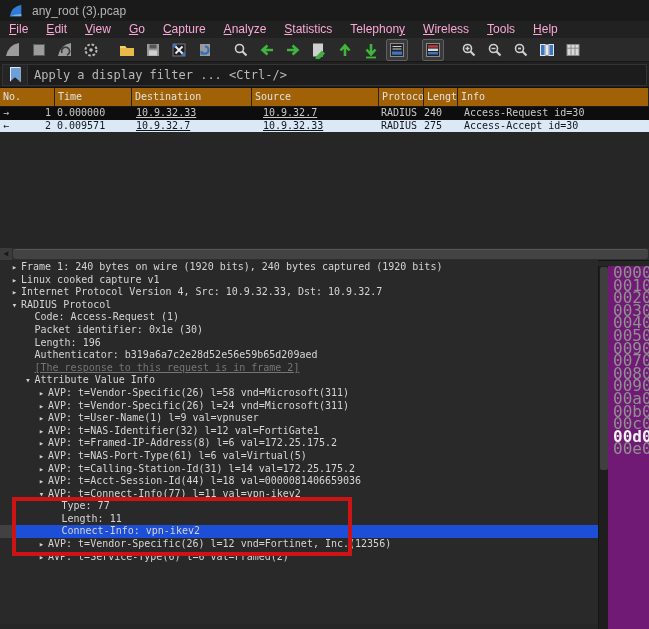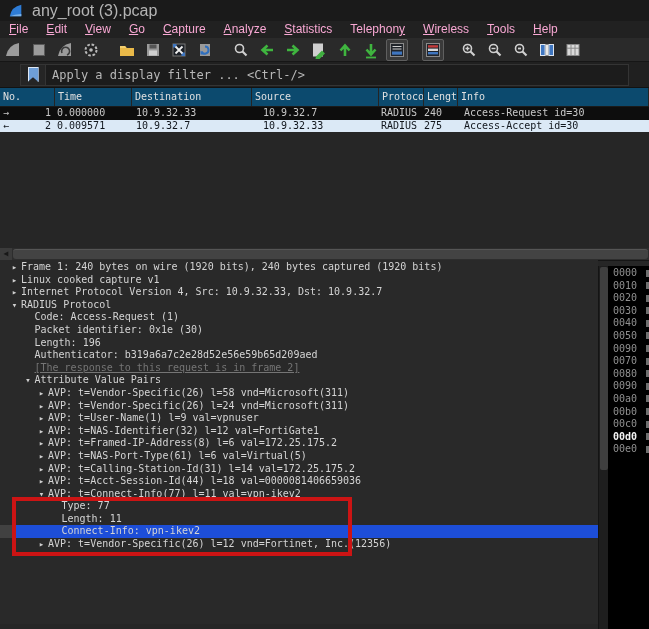--- a/index.html
+++ b/index.html
@@ -4,63 +4,63 @@
 <style>
   html,body{margin:0;padding:0;background:#111;}
   .win{position:relative;width:649px;height:629px;background:#262626;overflow:hidden;
        font-family:"Liberation Sans","DejaVu Sans",sans-serif;}
   .mono{font-family:"DejaVu Sans Mono","Liberation Mono",monospace;}
 
   
   .titlebar{position:absolute;left:0;top:0;width:649px;height:21px;background:#1a1a1a;
             display:flex;align-items:center;border-bottom:1px solid #101010;}
   .titlebar .logo{width:16px;height:16px;margin:0 8px 0 8px;}
-  .titlebar .ttl{color:#b5b5b5;font-size:16px;}
+  .titlebar .ttl{color:#b5b5b5;font-size:12px;}
 
   
   .menubar{position:absolute;left:0;top:21px;width:649px;height:17px;background:#212121;
            display:flex;align-items:center;border-bottom:1px solid #101010;}
   .menu-item{color:#f9a8d4;font-size:12px;padding:0 9px;line-height:17px;cursor:default;}
   .menu-item u{text-decoration:underline;}
 
   
   .toolbar{position:absolute;left:0;top:38px;width:649px;height:24px;background:#2a2a2a;
            display:flex;align-items:center;border-bottom:1px solid #161616;padding-left:2px;box-sizing:border-box;}
   .tbtn{width:22px;height:22px;display:flex;align-items:center;justify-content:center;margin-right:4px;
         border:1px solid transparent;border-radius:2px;box-sizing:border-box;}
   .tbtn.gap{margin-left:10px;}
   .tbtn.pressed{background:#3a3a3a;border:1px solid #5f5f5f;}
   .tbtn svg{display:block;}
 
   
   .filterbar{position:absolute;left:0;top:62px;width:649px;height:26px;background:#202020;
-             border-bottom:1px solid #121212;display:flex;align-items:center;box-sizing:border-box;padding:3px 20px;}
+             border-bottom:1px solid #121212;display:flex;align-items:center;box-sizing:border-box;padding:3px 2px;}
   .fwrap{flex:1;height:20px;background:#1c1c1c;border:1px solid #343434;display:flex;align-items:center;}
   .fbookmark{width:24px;height:100%;display:flex;align-items:center;justify-content:center;
              border-right:1px solid #343434;background:#252525;}
   .bookmark-shape{width:9px;height:13px;background:#6f9fd8;border:1px solid #dfe9f5;
                   clip-path:polygon(0 0,100% 0,100% 100%,50% 68%,0 100%);}
   .ftext{color:#b8b8b8;font-size:12px;padding-left:6px;}
 
   
   .plist{position:absolute;left:0;top:88px;width:649px;height:172px;background:#262626;}
-  .phead{display:flex;height:18px;background:#0c4a6e;border-bottom:1px solid #1a1a1a;align-items:flex-end;}
+  .phead{display:flex;height:18px;background:#a16207;border-bottom:1px solid #1a1a1a;align-items:flex-end;}
   .phead .th{color:#e0e0e0;font-size:10px;line-height:18px;padding-left:3px;
              border-right:1px solid #242424;box-sizing:border-box;overflow:hidden;}
   .prow{display:flex;height:12.5px;font-size:10px;line-height:12.5px;white-space:pre;overflow:hidden;}
   .prow.r0{background:#0d0d0d;color:#c8c8c8;}
   .prow.r1{background:#dbe9f6;color:#11161c;}
   .c-no{width:55px;}.c-time{width:77px;}.c-src{width:127px;}.c-dst{width:120px;}
   .c-proto{width:45px;}.c-len{width:34px;}.c-info{flex:1;}
   .cell{box-sizing:border-box;overflow:hidden;}
   .cell.c-no{display:flex;}
   .cell.c-no .dir{width:18px;text-align:left;padding-left:3px;}
   .cell.c-no .num{flex:1;text-align:right;padding-right:4px;}
   .cell.c-time{padding-left:2px;}
-  .cell.c-src,.cell.c-dst{padding-left:4px;}
+  .cell.c-src,.cell.c-dst{padding-left:4px;text-decoration:underline;}
   .cell.c-proto{padding-left:2px;}
   .cell.c-len{text-align:left;padding-right:3px;}
   .cell.c-info{padding-left:6px;}
 
   
   .hscroll{position:absolute;left:0;bottom:0;width:649px;height:12px;background:#2d2d2d;display:flex;align-items:center;}
   .hs-btn{width:12px;height:12px;background:#3b3b3b;color:#181818;font-size:8px;line-height:12px;text-align:center;}
   .hs-thumb{flex:1;height:10px;margin:0 1px;background:#434343;border-radius:3px;border-top:1px solid #555;box-sizing:border-box;}
 
   
@@ -75,22 +75,22 @@
   .drow .arr{display:inline-block;width:13px;text-align:center;color:#cfcfcf;font-size:9px;}
   .drow.generated .txt{color:#757575;text-decoration:underline;}
   .drow.selected{background:#1d4ed8;}
   .drow.selected::before{content:"";position:absolute;left:0;top:0;width:12px;height:100%;background:#414141;}
 
   
   .vscroll{position:absolute;left:598px;top:266px;width:10px;height:363px;background:#1e1e1e;border-left:1px solid #141414;box-sizing:border-box;}
   .v-thumb{position:absolute;left:1px;top:1px;width:8px;height:203px;background:#3f3f3f;border-radius:2px;}
 
   
-  .hexpane{position:absolute;left:608px;top:266px;width:41px;height:363px;background:#000000;
-           font-size:10px;color:#909090;overflow:hidden;padding-top:1px;}
+  .hexpane{position:absolute;left:608px;top:266px;width:41px;height:363px;background:#701a75;
+           font-size:16px;color:#909090;overflow:hidden;padding-top:1px;}
   .hexrow{height:12.6px;line-height:12.6px;padding-left:5px;white-space:pre;}
   .hexrow.sel{color:#f2f2f2;font-weight:bold;}
   .hexrow::after{content:"";display:inline-block;width:3px;height:7px;background:#6f6f6f;margin-left:9px;vertical-align:middle;}
 
   
   .redbox{position:absolute;left:12px;top:497px;width:340px;height:59px;
           border:4px solid #cc1414;box-sizing:border-box;pointer-events:none;z-index:50;}
 </style>
 </head>
 <body>
@@ -337,34 +337,35 @@
   <div class="details mono" id="details">
       <div class="drow"><span class="arr" style="margin-left: 8px;">▸</span><span class="txt">Frame 1: 240 bytes on wire (1920 bits), 240 bytes captured (1920 bits)</span></div>
       <div class="drow"><span class="arr" style="margin-left: 8px;">▸</span><span class="txt">Linux cooked capture v1</span></div>
       <div class="drow"><span class="arr" style="margin-left: 8px;">▸</span><span class="txt">Internet Protocol Version 4, Src: 10.9.32.33, Dst: 10.9.32.7</span></div>
       <div class="drow"><span class="arr" style="margin-left: 8px;">▾</span><span class="txt">RADIUS Protocol</span></div>
       <div class="drow"><span class="arr" style="margin-left: 21.5px;"></span><span class="txt">Code: Access-Request (1)</span></div>
       <div class="drow"><span class="arr" style="margin-left: 21.5px;"></span><span class="txt">Packet identifier: 0x1e (30)</span></div>
       <div class="drow"><span class="arr" style="margin-left: 21.5px;"></span><span class="txt">Length: 196</span></div>
       <div class="drow"><span class="arr" style="margin-left: 21.5px;"></span><span class="txt">Authenticator: b319a6a7c2e28d52e56e59b65d209aed</span></div>
       <div class="drow generated"><span class="arr" style="margin-left: 21.5px;"></span><span class="txt">[The response to this request is in frame 2]</span></div>
-      <div class="drow"><span class="arr" style="margin-left: 21.5px;">▾</span><span class="txt">Attribute Value Pairs</span></div>
+      <div class="drow"><span class="arr" style="margin-left: 21.5px;">▾</span><span class="txt">Attribute Value Info</span></div>
       <div class="drow"><span class="arr" style="margin-left: 35px;">▸</span><span class="txt">AVP: t=Vendor-Specific(26) l=58 vnd=Microsoft(311)</span></div>
       <div class="drow"><span class="arr" style="margin-left: 35px;">▸</span><span class="txt">AVP: t=Vendor-Specific(26) l=24 vnd=Microsoft(311)</span></div>
       <div class="drow"><span class="arr" style="margin-left: 35px;">▸</span><span class="txt">AVP: t=User-Name(1) l=9 val=vpnuser</span></div>
       <div class="drow"><span class="arr" style="margin-left: 35px;">▸</span><span class="txt">AVP: t=NAS-Identifier(32) l=12 val=FortiGate1</span></div>
       <div class="drow"><span class="arr" style="margin-left: 35px;">▸</span><span class="txt">AVP: t=Framed-IP-Address(8) l=6 val=172.25.175.2</span></div>
       <div class="drow"><span class="arr" style="margin-left: 35px;">▸</span><span class="txt">AVP: t=NAS-Port-Type(61) l=6 val=Virtual(5)</span></div>
       <div class="drow"><span class="arr" style="margin-left: 35px;">▸</span><span class="txt">AVP: t=Calling-Station-Id(31) l=14 val=172.25.175.2</span></div>
       <div class="drow"><span class="arr" style="margin-left: 35px;">▸</span><span class="txt">AVP: t=Acct-Session-Id(44) l=18 val=0000081406659036</span></div>
       <div class="drow"><span class="arr" style="margin-left: 35px;">▾</span><span class="txt">AVP: t=Connect-Info(77) l=11 val=vpn-ikev2</span></div>
       <div class="drow"><span class="arr" style="margin-left: 48.5px;"></span><span class="txt">Type: 77</span></div>
       <div class="drow"><span class="arr" style="margin-left: 48.5px;"></span><span class="txt">Length: 11</span></div>
       <div class="drow selected"><span class="arr" style="margin-left: 48.5px;"></span><span class="txt">Connect-Info: vpn-ikev2</span></div>
       <div class="drow"><span class="arr" style="margin-left: 35px;">▸</span><span class="txt">AVP: t=Vendor-Specific(26) l=12 vnd=Fortinet, Inc.(12356)</span></div>
+      <div class="drow"><span class="arr" style="margin-left: 35px;">▸</span><span class="txt">AVP: t=Service-Type(6) l=6 val=Framed(2)</span></div>
     </div>
 
   <div class="vscroll">
     <div class="v-thumb"></div>
   </div>
 
   <div class="hexpane mono" id="hexpane">
       <div class="hexrow">0000</div>
       <div class="hexrow">0010</div>
       <div class="hexrow">0020</div>

